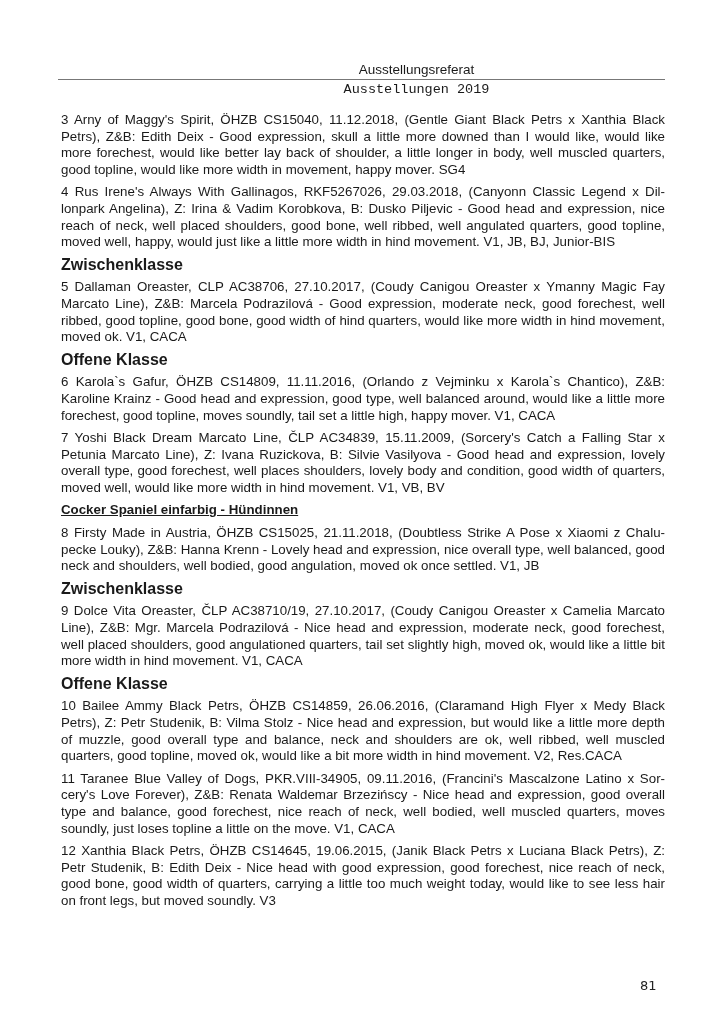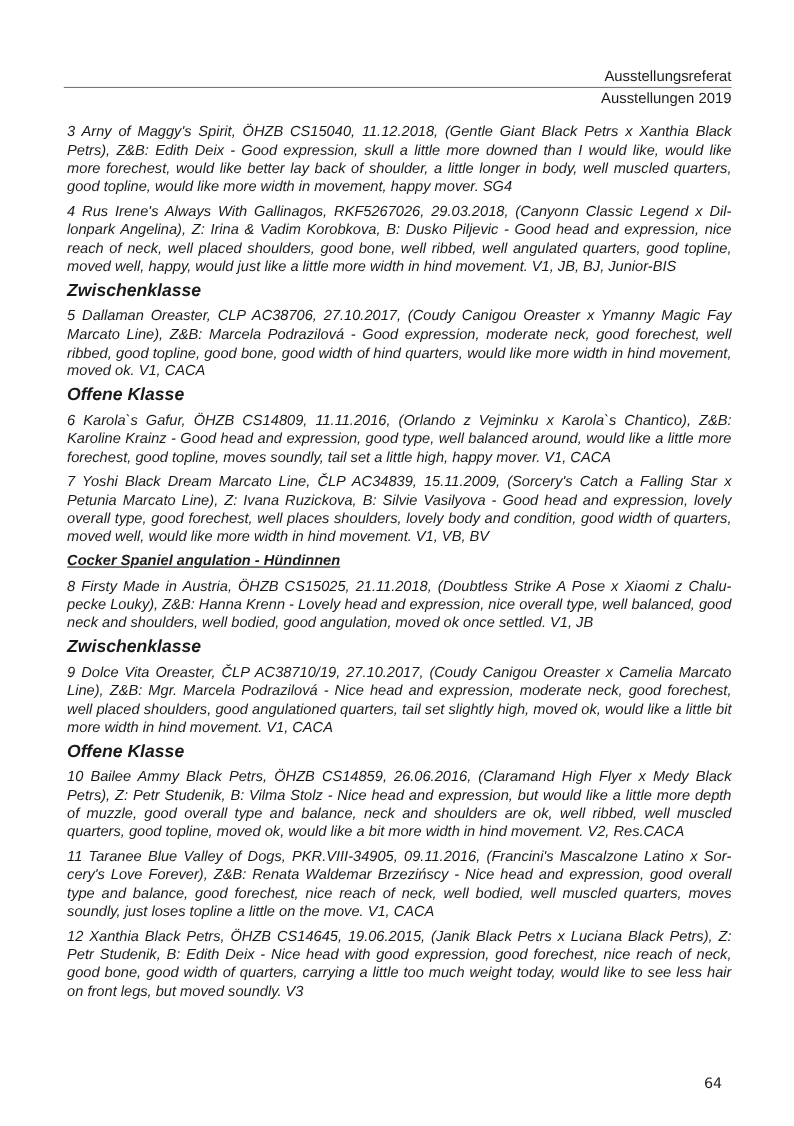--- a/index.html
+++ b/index.html
@@ -1,22 +1,22 @@
 <!DOCTYPE html>
 <html><head>
 <meta charset="utf-8">
 <style>
   html, body { margin: 0; padding: 0; background: #ffffff; }
   body { width: 722px; height: 1024px; position: relative; overflow: hidden;
          font-family: "Liberation Sans", sans-serif; color: #1a1a1a; }
-  .header { position: absolute; left: 58px; width: 607px; top: 62px; text-align: right; }
+  .header { position: absolute; left: 58px; width: 607px; top: 62px; text-align: center; }
   .header .h1 { font-size: 13.5px; line-height: 16px; padding-left: 110px; }
   .header .rule { height: 0; border-top: 1.3px solid #777; margin: 1px 0 2px 0; }
-  .header .h2 { font-size: 13.5px; line-height: 16px; padding-left: 110px; }
-  .content { position: absolute; left: 61px; top: 112px; width: 604px; font-style: italic; }
+  .header .h2 { font-size: 13.5px; line-height: 16px; padding-left: 110px; font-family: Liberation Mono, monospace; }
+  .content { position: absolute; left: 61px; top: 112px; width: 604px; }
   .entry { font-size: 13.3px; line-height: 16.6px; text-align: justify; margin: 0 0 6px 0; }
   .class-heading { font-size: 16px; line-height: 16.6px; font-weight: bold; margin: 0 0 6px 0; }
   .section-heading { font-size: 13.3px; line-height: 16.6px; font-weight: bold; text-decoration: underline; margin: 0 0 6px 0; }
   .page-number { position: absolute; left: 640px; top: 978px; font-family: "DejaVu Sans", sans-serif; font-size: 13px; color: #222; }
 </style>
 </head>
 <body>
 
 <div class="header">
   <div class="h1">Ausstellungsreferat</div>
@@ -25,23 +25,23 @@
 </div>
 
 <div class="content">
   <p class="entry">3 Arny of Maggy's Spirit, ÖHZB CS15040, 11.12.2018, (Gentle Giant Black Petrs x Xanthia Black Petrs), Z&amp;B: Edith Deix - Good expression, skull a little more downed than I would like, would like more forechest, would like better lay back of shoulder, a little longer in body, well muscled quarters, good topline, would like more width in movement, happy mover. SG4</p>
   <p class="entry">4 Rus Irene's Always With Gallinagos, RKF5267026, 29.03.2018, (Canyonn Classic Legend x Dil­lonpark Angelina), Z: Irina &amp; Vadim Korobkova, B: Dusko Piljevic - Good head and expression, nice reach of neck, well placed shoulders, good bone, well ribbed, well angulated quarters, good topline, moved well, happy, would just like a little more width in hind movement. V1, JB, BJ, Junior-BIS</p>
   <p class="class-heading">Zwischenklasse</p>
   <p class="entry">5 Dallaman Oreaster, CLP AC38706, 27.10.2017, (Coudy Canigou Oreaster x Ymanny Magic Fay Marcato Line), Z&amp;B: Marcela Podrazilová - Good expression, moderate neck, good forechest, well ribbed, good topline, good bone, good width of hind quarters, would like more width in hind move­ment, moved ok. V1, CACA</p>
   <p class="class-heading">Offene Klasse</p>
   <p class="entry">6 Karola`s Gafur, ÖHZB CS14809, 11.11.2016, (Orlando z Vejminku x Karola`s Chantico), Z&amp;B: Karoline Krainz - Good head and expression, good type, well balanced around, would like a little more forechest, good topline, moves soundly, tail set a little high, happy mover. V1, CACA</p>
   <p class="entry">7 Yoshi Black Dream Marcato Line, ČLP AC34839, 15.11.2009, (Sorcery's Catch a Falling Star x Petunia Marcato Line), Z: Ivana Ruzickova, B: Silvie Vasilyova - Good head and expression, lovely overall type, good forechest, well places shoulders, lovely body and condition, good width of quar­ters, moved well, would like more width in hind movement. V1, VB, BV</p>
-  <p class="section-heading">Cocker Spaniel angulation - Hündinnen</p>
+  <p class="section-heading">Cocker Spaniel einfarbig - Hündinnen</p>
   <p class="entry">8 Firsty Made in Austria, ÖHZB CS15025, 21.11.2018, (Doubtless Strike A Pose x Xiaomi z Chalu­pecke Louky), Z&amp;B: Hanna Krenn - Lovely head and expression, nice overall type, well balanced, good neck and shoulders, well bodied, good angulation, moved ok once settled. V1, JB</p>
   <p class="class-heading">Zwischenklasse</p>
   <p class="entry">9 Dolce Vita Oreaster, ČLP AC38710/19, 27.10.2017, (Coudy Canigou Oreaster x Camelia Marcato Line), Z&amp;B: Mgr. Marcela Podrazilová - Nice head and expression, moderate neck, good forechest, well placed shoulders, good angulationed quarters, tail set slightly high, moved ok, would like a little bit more width in hind movement. V1, CACA</p>
   <p class="class-heading">Offene Klasse</p>
   <p class="entry">10 Bailee Ammy Black Petrs, ÖHZB CS14859, 26.06.2016, (Claramand High Flyer x Medy Black Petrs), Z: Petr Studenik, B: Vilma Stolz - Nice head and expression, but would like a little more depth of muzzle, good overall type and balance, neck and shoulders are ok, well ribbed, well muscled quarters, good topline, moved ok, would like a bit more width in hind movement. V2, Res.CACA</p>
   <p class="entry">11 Taranee Blue Valley of Dogs, PKR.VIII-34905, 09.11.2016, (Francini's Mascalzone Latino x Sor­cery's Love Forever), Z&amp;B: Renata Waldemar Brzezińscy - Nice head and expression, good overall type and balance, good forechest, nice reach of neck, well bodied, well muscled quarters, moves soundly, just loses topline a little on the move. V1, CACA</p>
   <p class="entry">12 Xanthia Black Petrs, ÖHZB CS14645, 19.06.2015, (Janik Black Petrs x Luciana Black Petrs), Z: Petr Studenik, B: Edith Deix - Nice head with good expression, good forechest, nice reach of neck, good bone, good width of quarters, carrying a little too much weight today, would like to see less hair on front legs, but moved soundly. V3</p>
 </div>
 
-<div class="page-number">64</div>
+<div class="page-number">81</div>
 
 </body></html>

